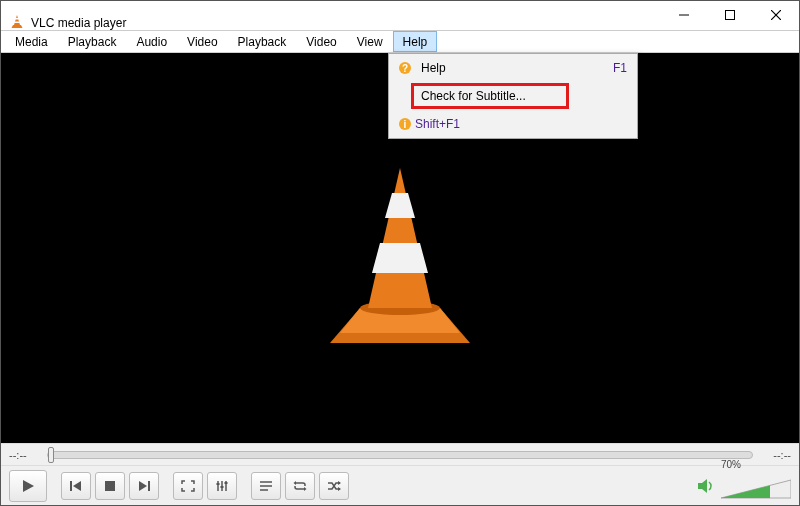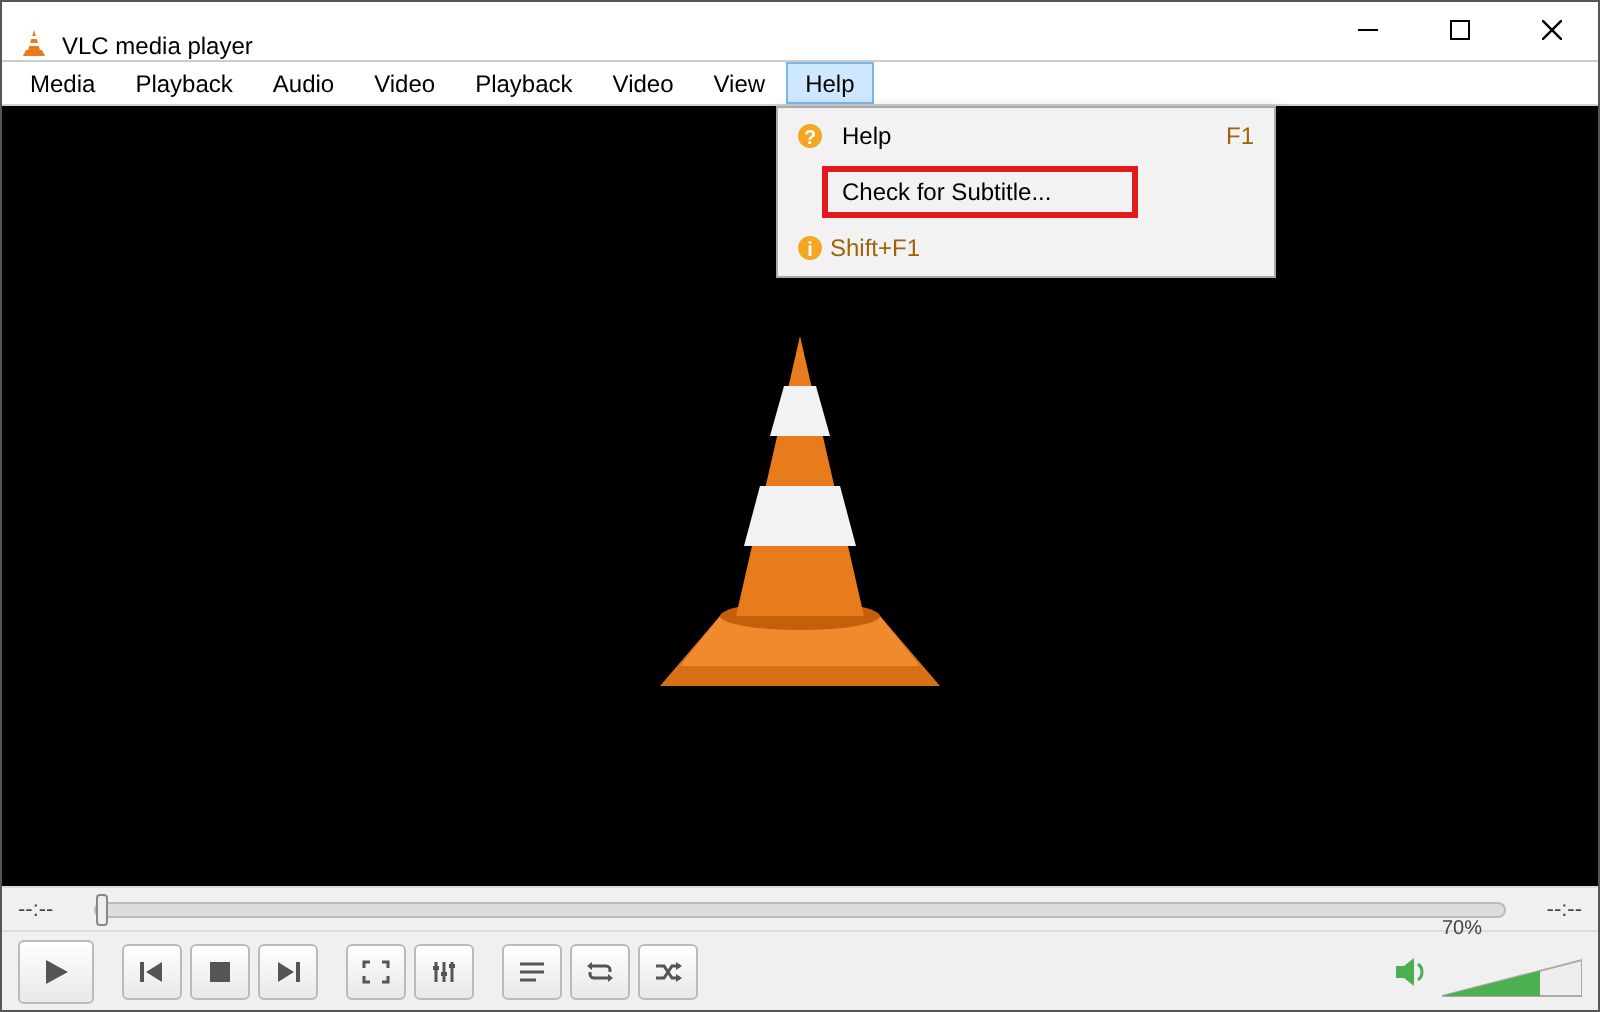--- a/index.html
+++ b/index.html
@@ -11,21 +11,21 @@
   .win-btn { width: 46px; height: 30px; display: flex; align-items: center; justify-content: center; }
   .win-btn svg { display: block; }
   .menubar { height: 22px; background: #fff; display: flex; align-items: stretch; border-bottom: 1px solid #d0d0d0; font-size: 12px; color: #000; padding-left: 4px; }
   .menu-item { padding: 0 10px; display: flex; align-items: center; cursor: default; }
   .menu-item.active { background: #cde8ff; border: 1px solid #7bb8e8; padding: 0 9px; }
   .content { flex: 1; background: #000; position: relative; display: flex; align-items: center; justify-content: center; }
   .dropdown { position: absolute; top: 0; left: 387px; width: 250px; background: #f2f2f2; border: 1px solid #aaa; box-shadow: 2px 2px 6px rgba(0,0,0,0.3); }
   .dropdown-item { display: flex; align-items: center; height: 28px; font-size: 12px; padding: 0 10px 0 6px; position: relative; }
   .di-icon { width: 20px; display: flex; align-items: center; justify-content: center; }
   .di-label { flex: 1; margin-left: 6px; }
-  .di-shortcut { color: #a16207; font-size: 12px; }
+  .di-shortcut { color: #4c1d95; font-size: 12px; }
   .highlight-box { position: absolute; border: 3px solid #e21a1a; pointer-events: none; }
   .seekbar-row { height: 22px; display: flex; align-items: center; padding: 0 8px; gap: 8px; background: #f0f0f0; border-top: 1px solid #ddd; }
   .seek-time { font-size: 11px; color: #444; width: 30px; }
   .seek-track { flex: 1; height: 8px; background: #ddd; border: 1px solid #bbb; border-radius: 4px; position: relative; }
   .seek-handle { position: absolute; left: 0; top: -5px; width: 6px; height: 16px; background: #eee; border: 1px solid #888; border-radius: 2px; }
   .controls-row { height: 40px; display: flex; align-items: center; padding: 0 8px; gap: 4px; background: #f0f0f0; border-top: 1px solid #ddd; }
   .ctrl-btn { width: 30px; height: 28px; border: 1px solid #bbb; background: linear-gradient(#fff,#e8e8e8); border-radius: 3px; display: flex; align-items: center; justify-content: center; }
   .ctrl-btn.play { width: 38px; height: 32px; }
   .ctrl-sep { width: 6px; }
   .volume-block { margin-left: auto; display: flex; align-items: center; gap: 6px; }

